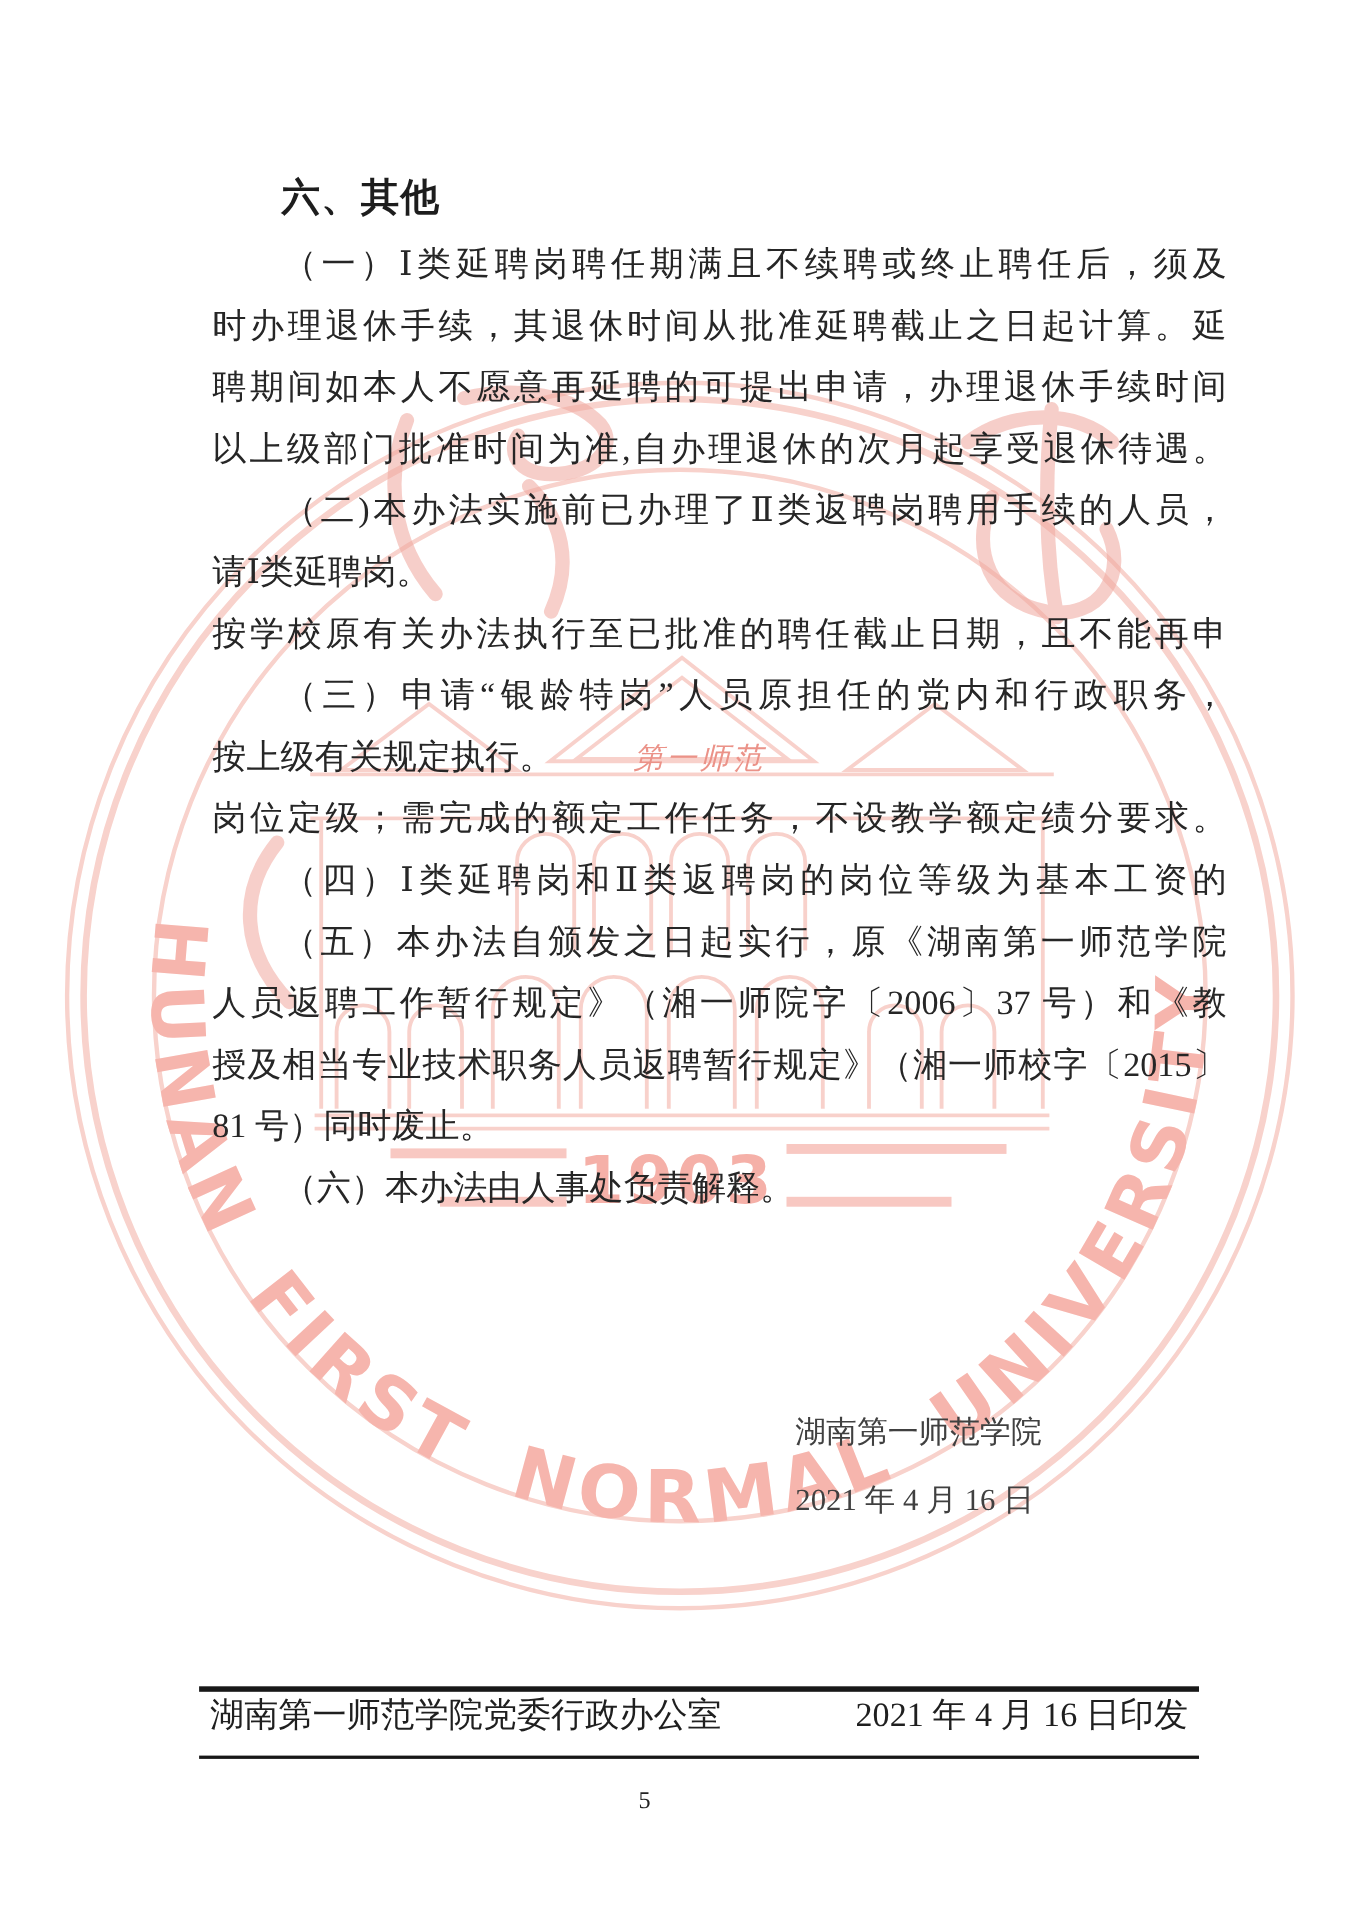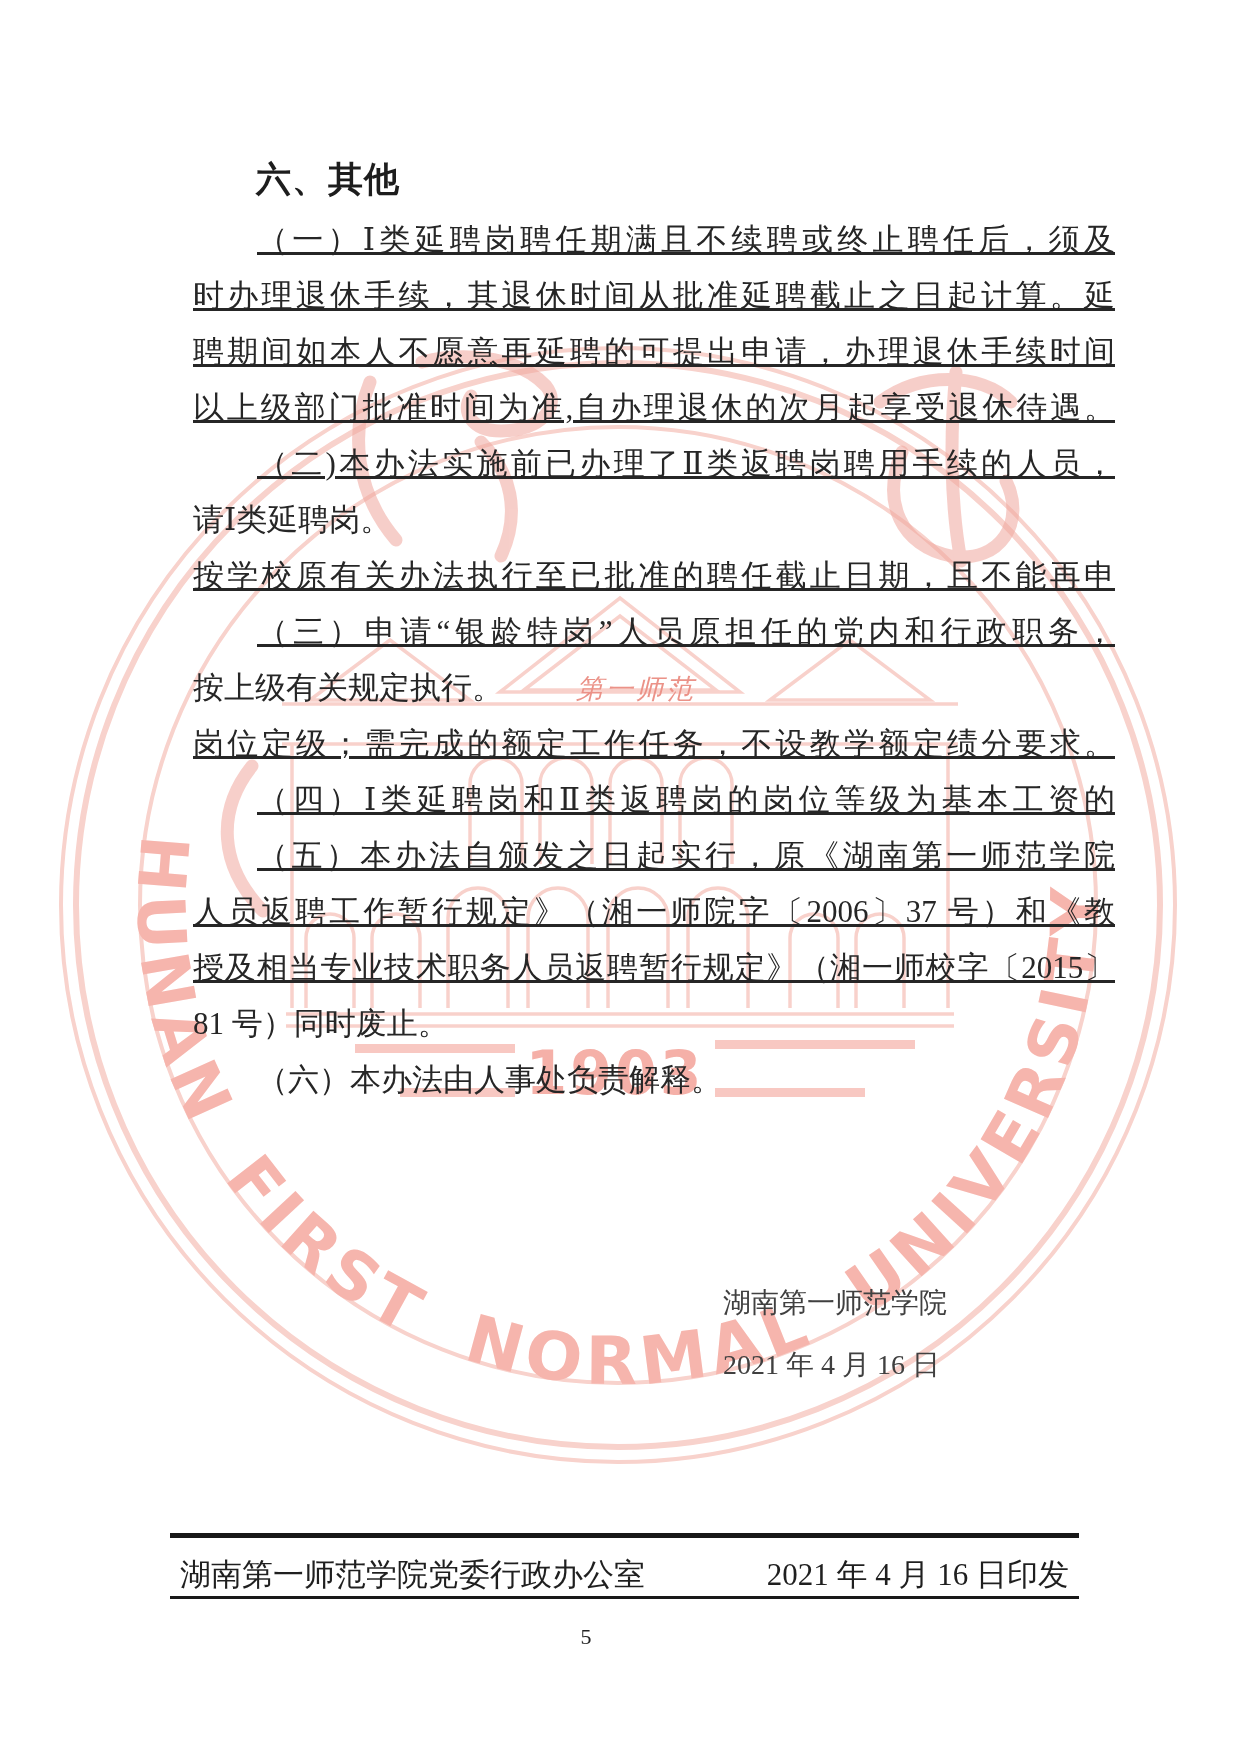--- a/index.html
+++ b/index.html
@@ -18,33 +18,33 @@
     position:absolute;left:256px;top:156px;
     font-family:"DejaVu Sans","Liberation Sans",sans-serif;
     font-weight:bold;font-size:35px;color:#1d1d1d;
     letter-spacing:1px;white-space:nowrap;
   }
   .body-text{
     position:absolute;left:193px;top:212px;width:922px;
     font-size:31px;line-height:56px;color:#262626;
   }
   .line{height:56px;overflow:hidden;}
-  .line.fill{text-align:justify;text-align-last:justify;text-decoration:underline;}
+  .line.fill{text-align:justify;text-align-last:justify;}
   .line.indent{text-indent:64px;}
 
   .signature{
     position:absolute;left:723px;top:1272px;
     font-size:28px;line-height:62px;color:#404040;white-space:nowrap;
   }
   .footer{
-    position:absolute;left:170px;top:1533px;width:909px;height:66px;
+    position:absolute;left:181px;top:1533px;width:909px;height:66px;
     box-sizing:border-box;
     border-top:5px solid #181818;
     border-bottom:3px solid #181818;
-    display:flex;align-items:flex-end;justify-content:space-between;
+    display:flex;align-items:flex-start;justify-content:space-between;
     padding:0 10px;
     font-size:31px;color:#1f1f1f;white-space:nowrap;
   }
   .pagenum{
     position:absolute;left:0;top:1624px;width:100%;
     box-sizing:border-box;padding-left:38px;
     text-align:center;font-size:22px;color:#222;
   }
 </style>
 </head>

